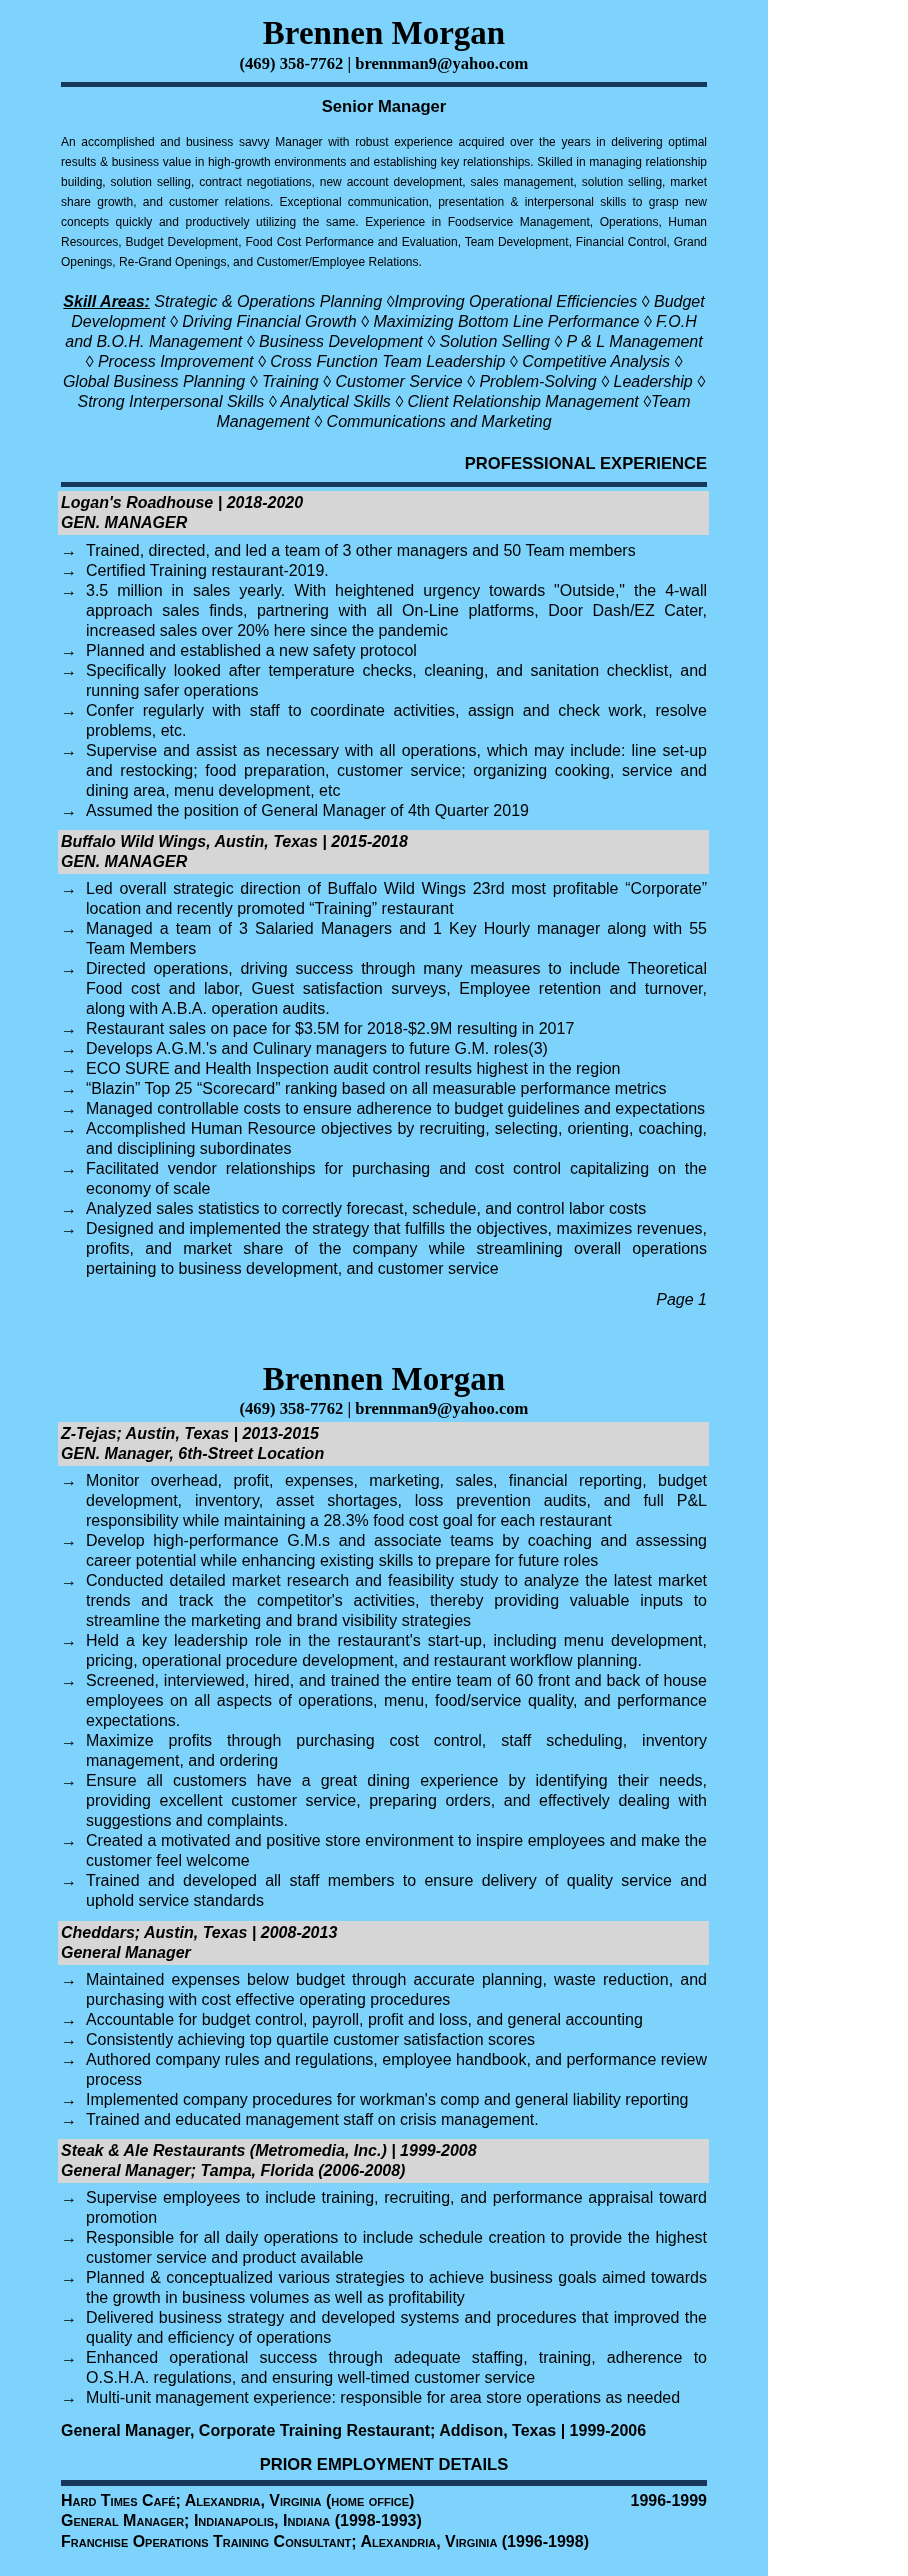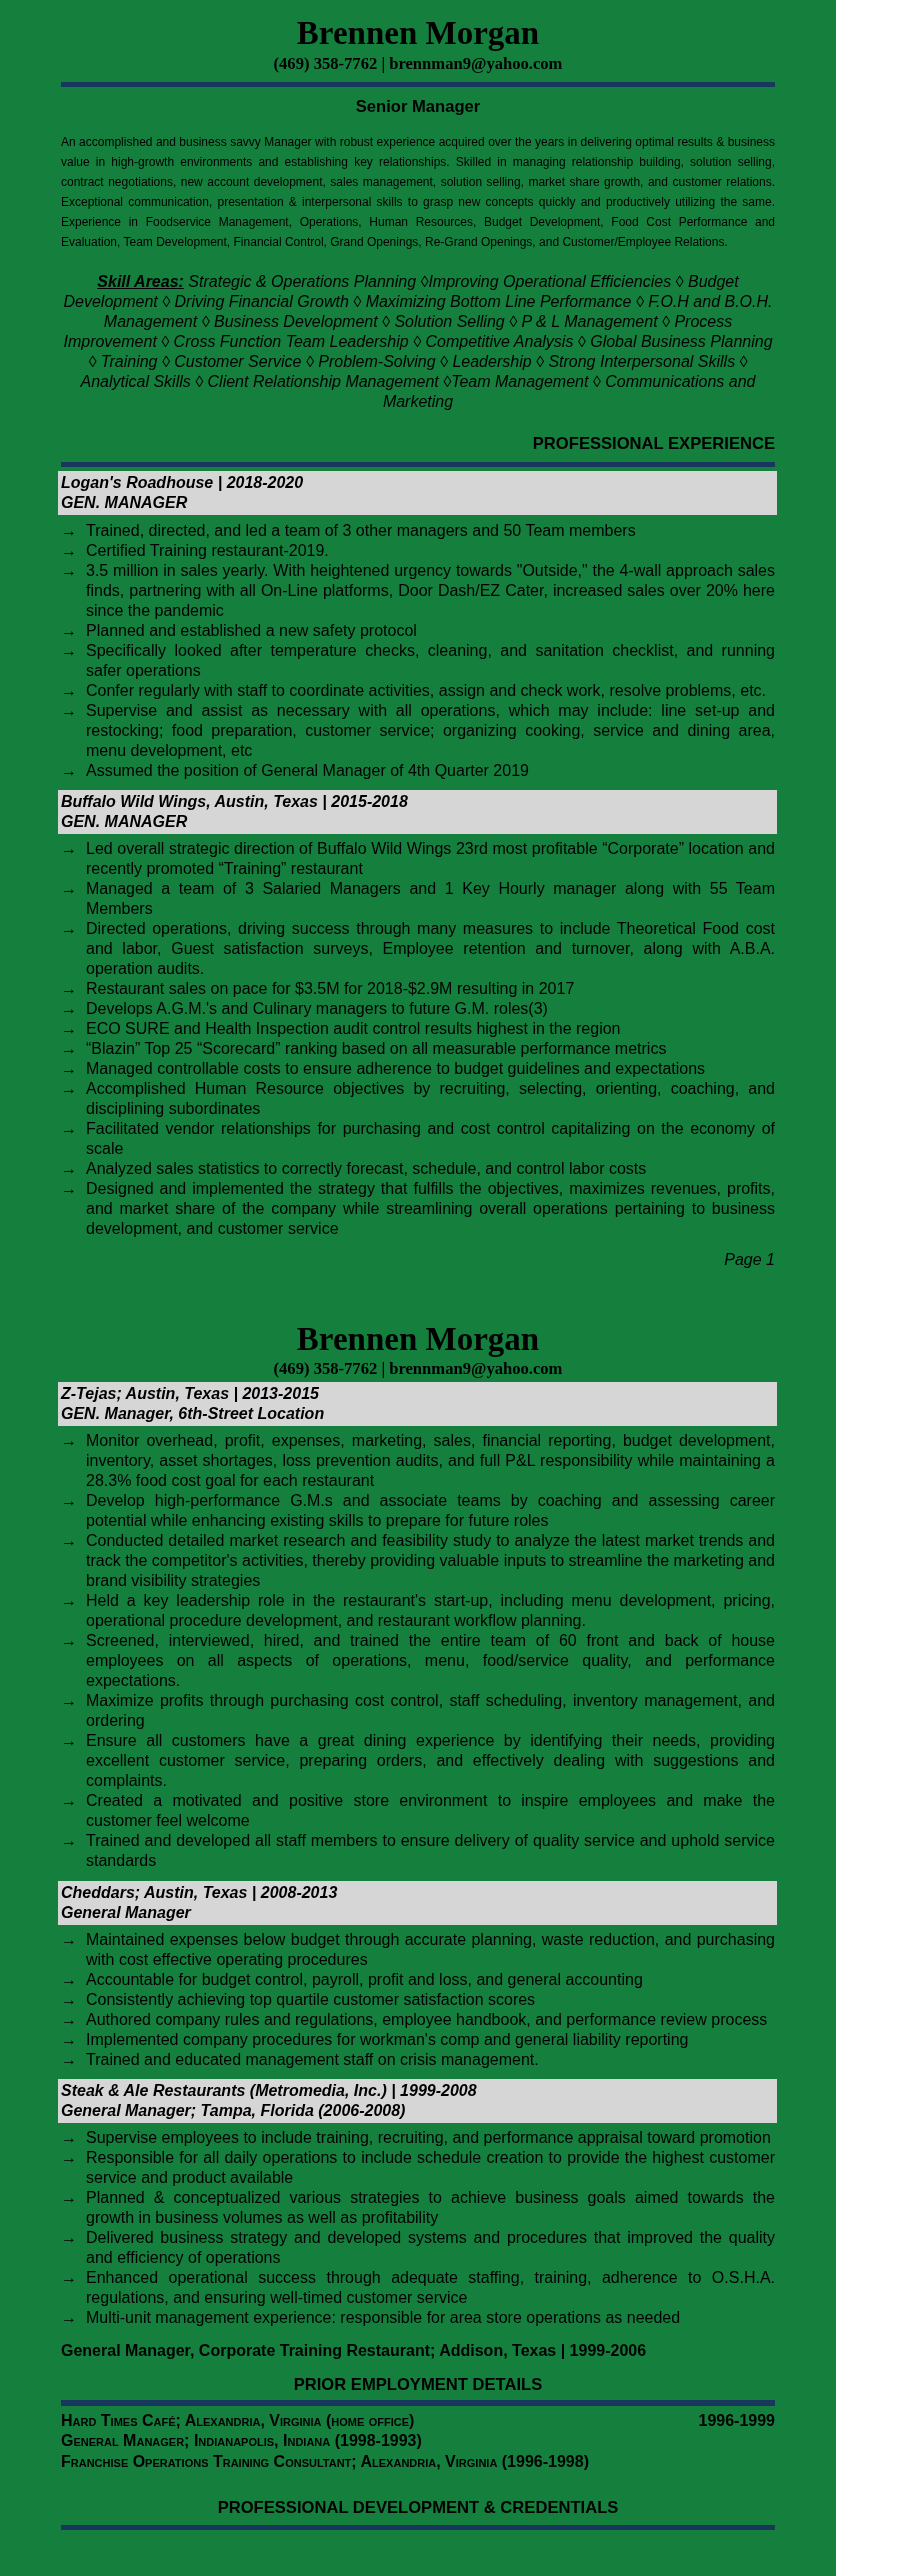--- a/index.html
+++ b/index.html
@@ -1,17 +1,17 @@
 <!DOCTYPE html>
 <html style="font-size:8.6px"><head>
 <meta charset="utf-8">
 <style>
   html,body{margin:0;padding:0;background:#ffffff;}
   body{width:908px;font-family:"Liberation Sans",sans-serif;color:#000;}
-  .doc{width:836px;height:2576px;overflow:hidden;box-sizing:border-box;padding:15px 61px 0 61px;background:#15803d;}
+  .doc{width:768px;height:2576px;overflow:hidden;box-sizing:border-box;padding:15px 61px 0 61px;background:#7dd3fc;}
 
   .name{font-family:"Liberation Serif",serif;font-weight:bold;font-size:33px;line-height:36px;text-align:center;}
   .contact{font-family:"Liberation Serif",serif;font-weight:bold;font-size:16.6px;line-height:21.4px;text-align:center;margin-top:2.1px;}
   .rule{height:5.3px;background:#17375D;}
   .rule-1{margin-top:7.5px;}
   .role-title{font-size:16.6px;font-weight:bold;text-align:center;line-height:20.3px;margin-top:9.6px;}
 
   .summary{font-size:12px;line-height:20px;text-align:justify;margin-top:15px;}
   .skills{font-size:16px;line-height:20px;font-style:italic;text-align:center;margin-top:20.3px;}
   .skills-label{font-weight:bold;text-decoration:underline;}

